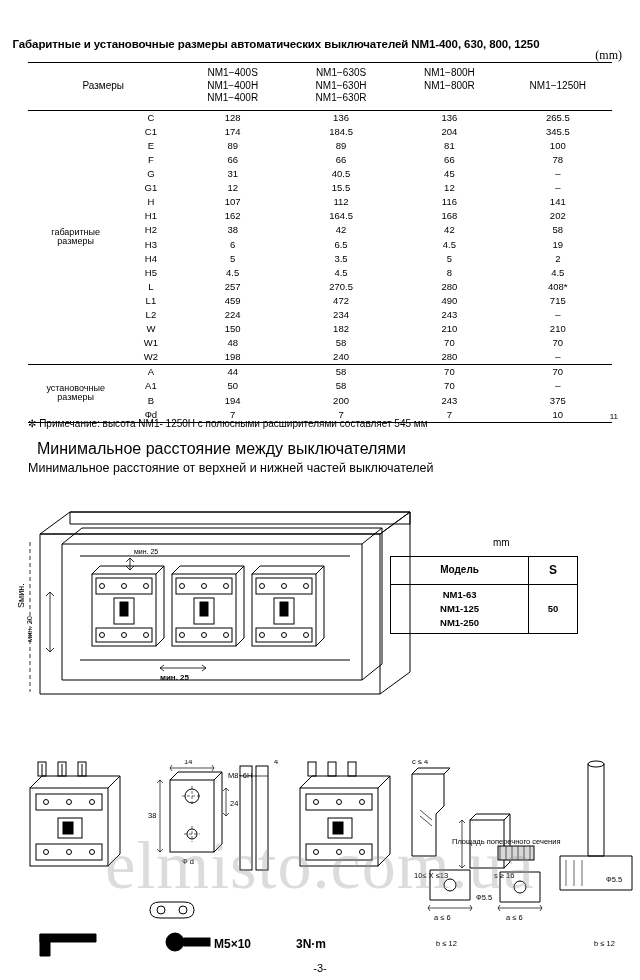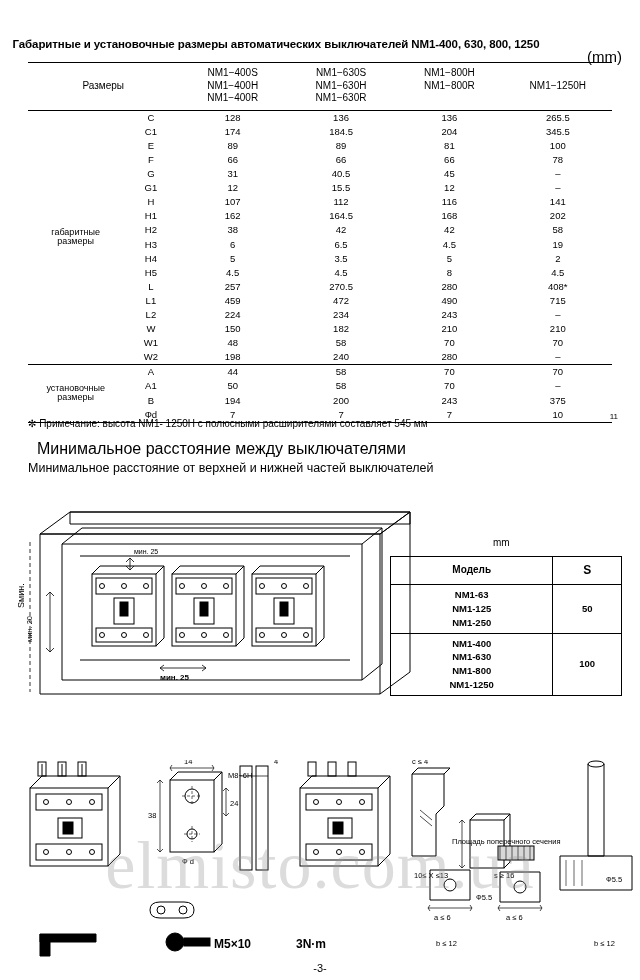--- a/index.html
+++ b/index.html
@@ -23,21 +23,22 @@
     position: absolute;
     top: 38px; left: 0; width: 552px;
     text-align: center;
     font-size: 11.5px;
     font-weight: bold;
     letter-spacing: -0.1px;
   }
   .unit-top-right {
     position: absolute;
     top: 48px; right: 18px;
-    font-size: 15px;
+    font-size: 12px;
+    font-family: Liberation Serif, serif;
   }
 
   
   .maintable {
     position: absolute;
     top: 62px; left: 28px;
     width: 584px;
     border-collapse: collapse;
     font-size: 9.5px;
   }
@@ -101,21 +102,21 @@
 
   
   .stable-unit {
     position: absolute;
     top: 537px; left: 493px;
     font-size: 10px;
   }
   .stable {
     position: absolute;
     top: 556px; left: 390px;
-    width: 232px;
+    width: 188px;
     border-collapse: collapse;
     font-size: 9.5px;
     font-weight: bold;
   }
   .stable td {
     border: 1px solid #000;
     text-align: center;
     padding: 3px 2px;
     line-height: 1.45;
   }
@@ -466,29 +467,20 @@
       <td class="hd sbig">S</td>
     </tr>
     <tr>
       <td>
         <div>NM1-63</div>
         <div>NM1-125</div>
         <div>NM1-250</div>
       </td>
       <td>50</td>
     </tr>
-    <tr>
-      <td>
-        <div>NM1-400</div>
-        <div>NM1-630</div>
-        <div>NM1-800</div>
-        <div>NM1-1250</div>
-      </td>
-      <td>100</td>
-    </tr>
   </tbody>
     </table>
 
 
   <div class="bottom">
     <svg width="640" height="200" viewBox="0 0 640 200">
       <g fill="none" stroke="#000" stroke-width="1">
 
         <rect x="30" y="28" width="78" height="78"></rect>
         <path d="M30,28 L42,16 L120,16 L108,28"></path>

